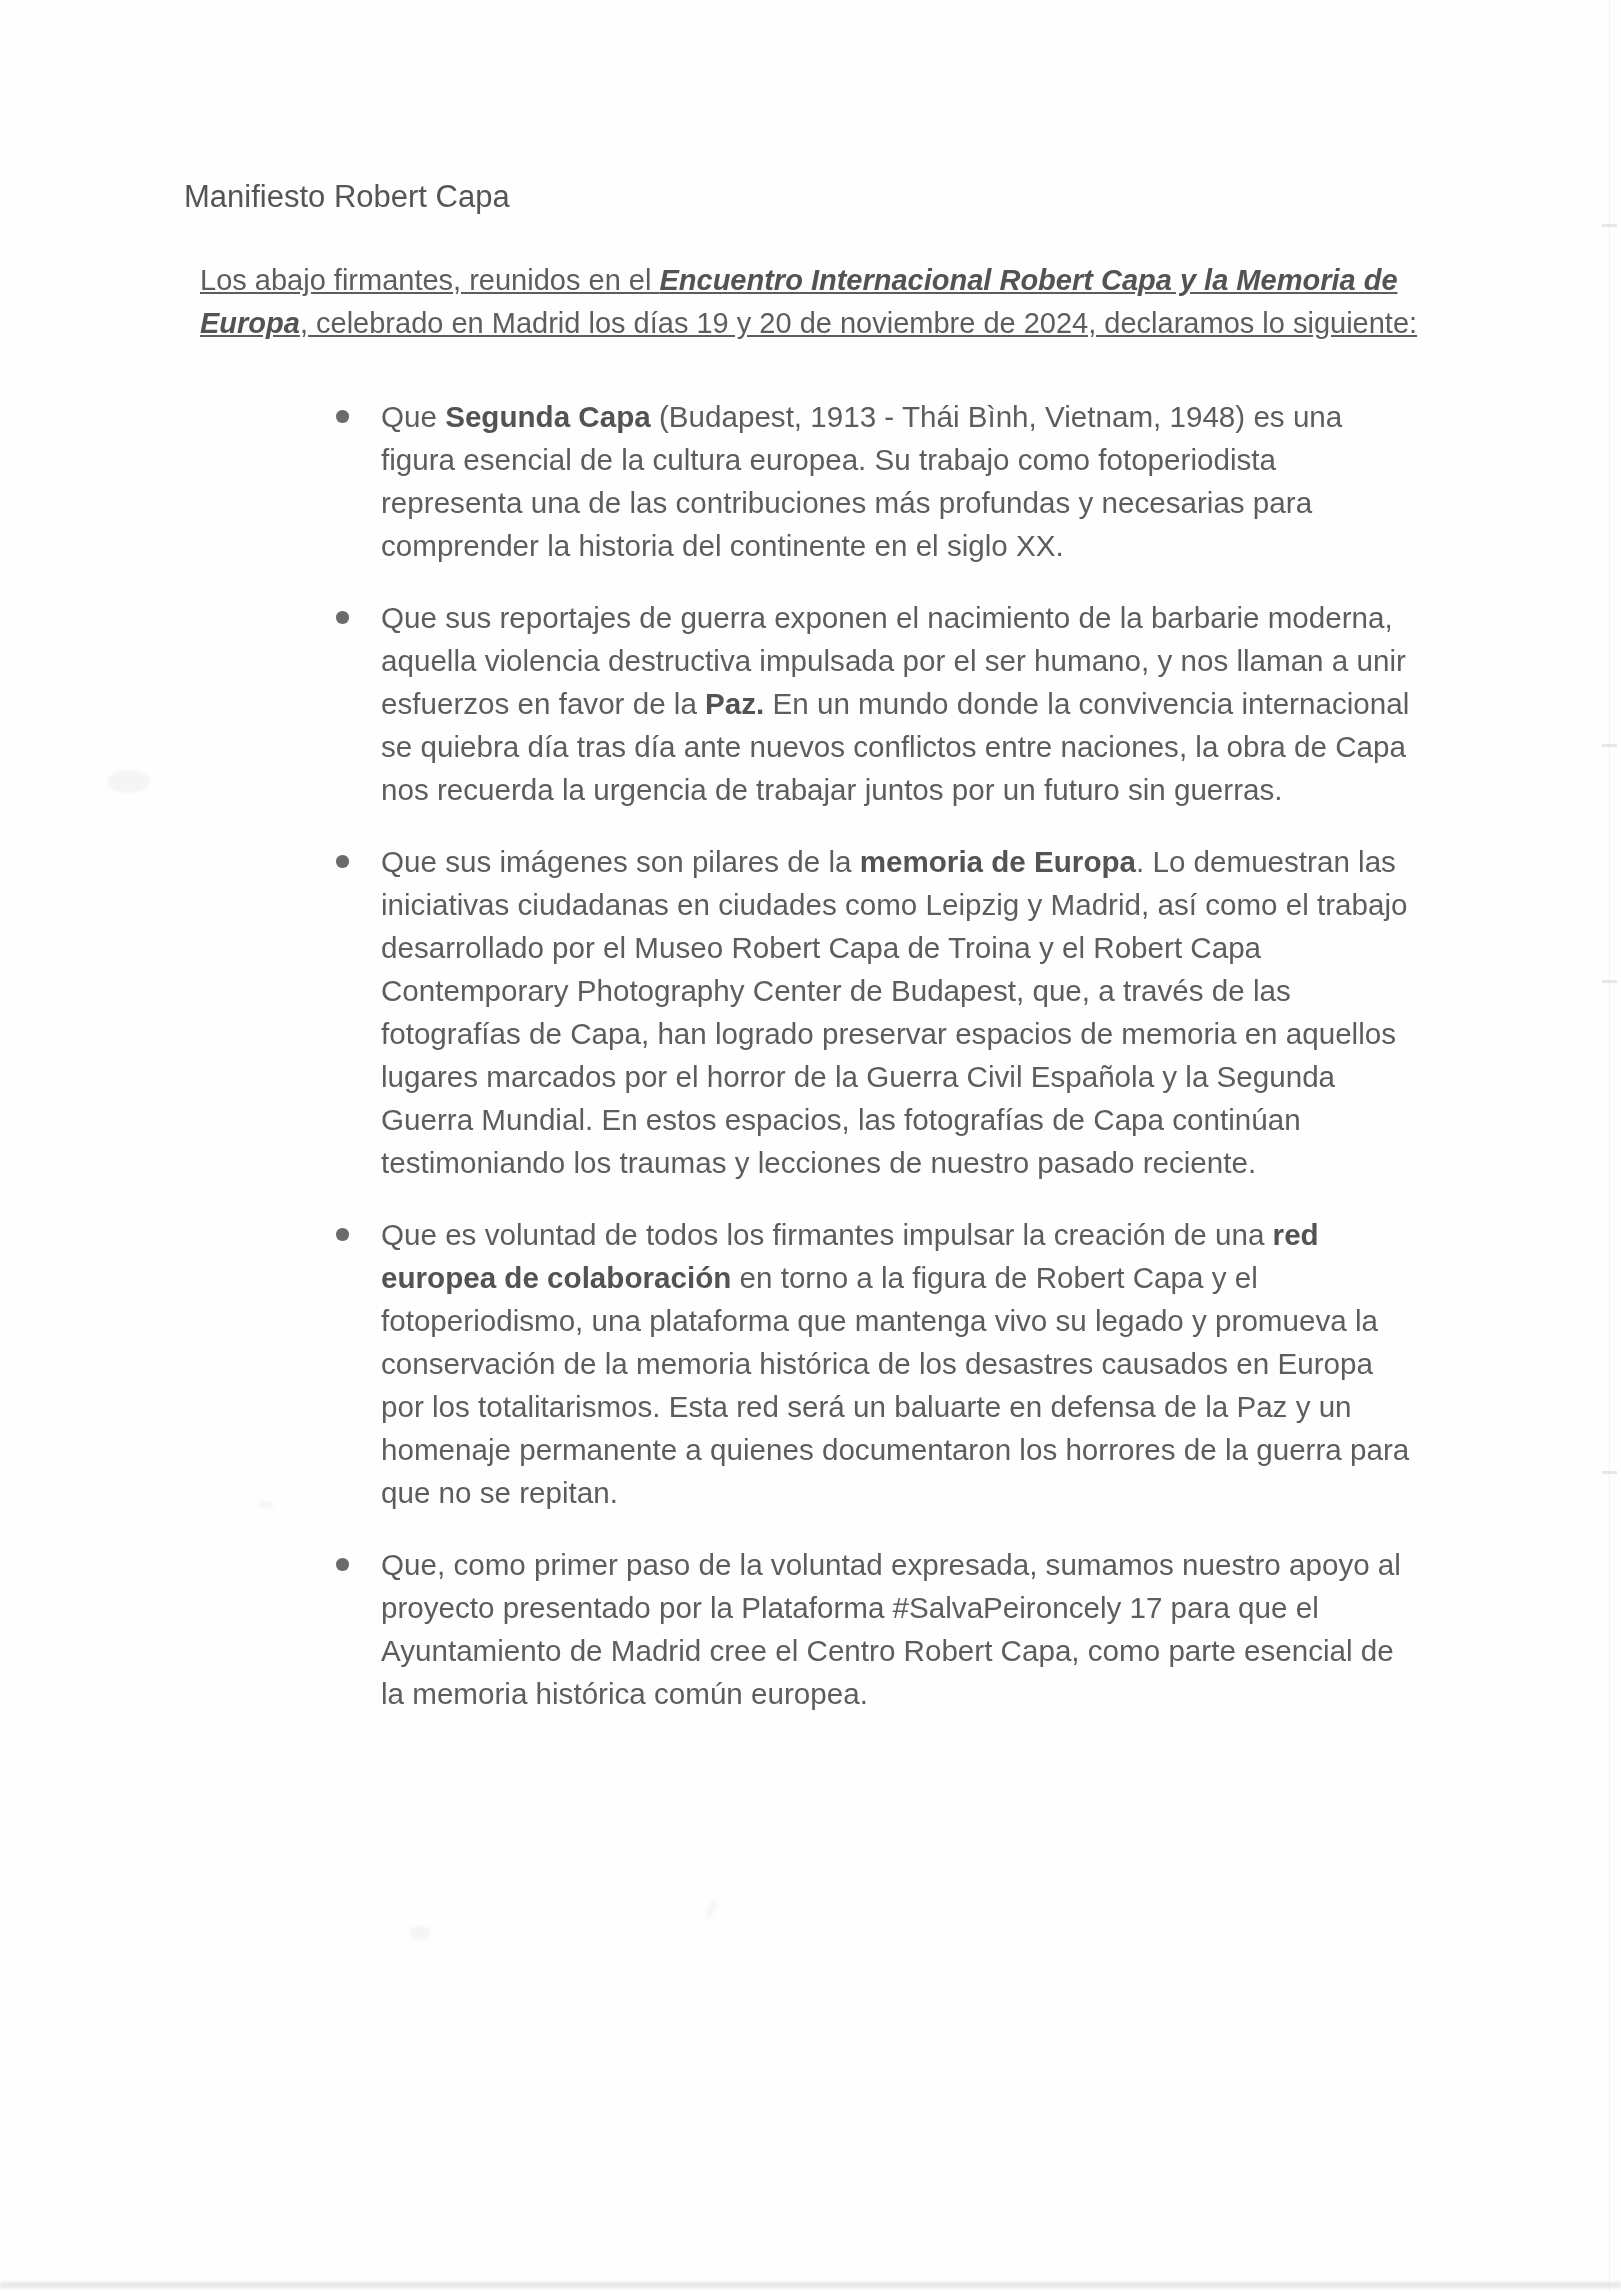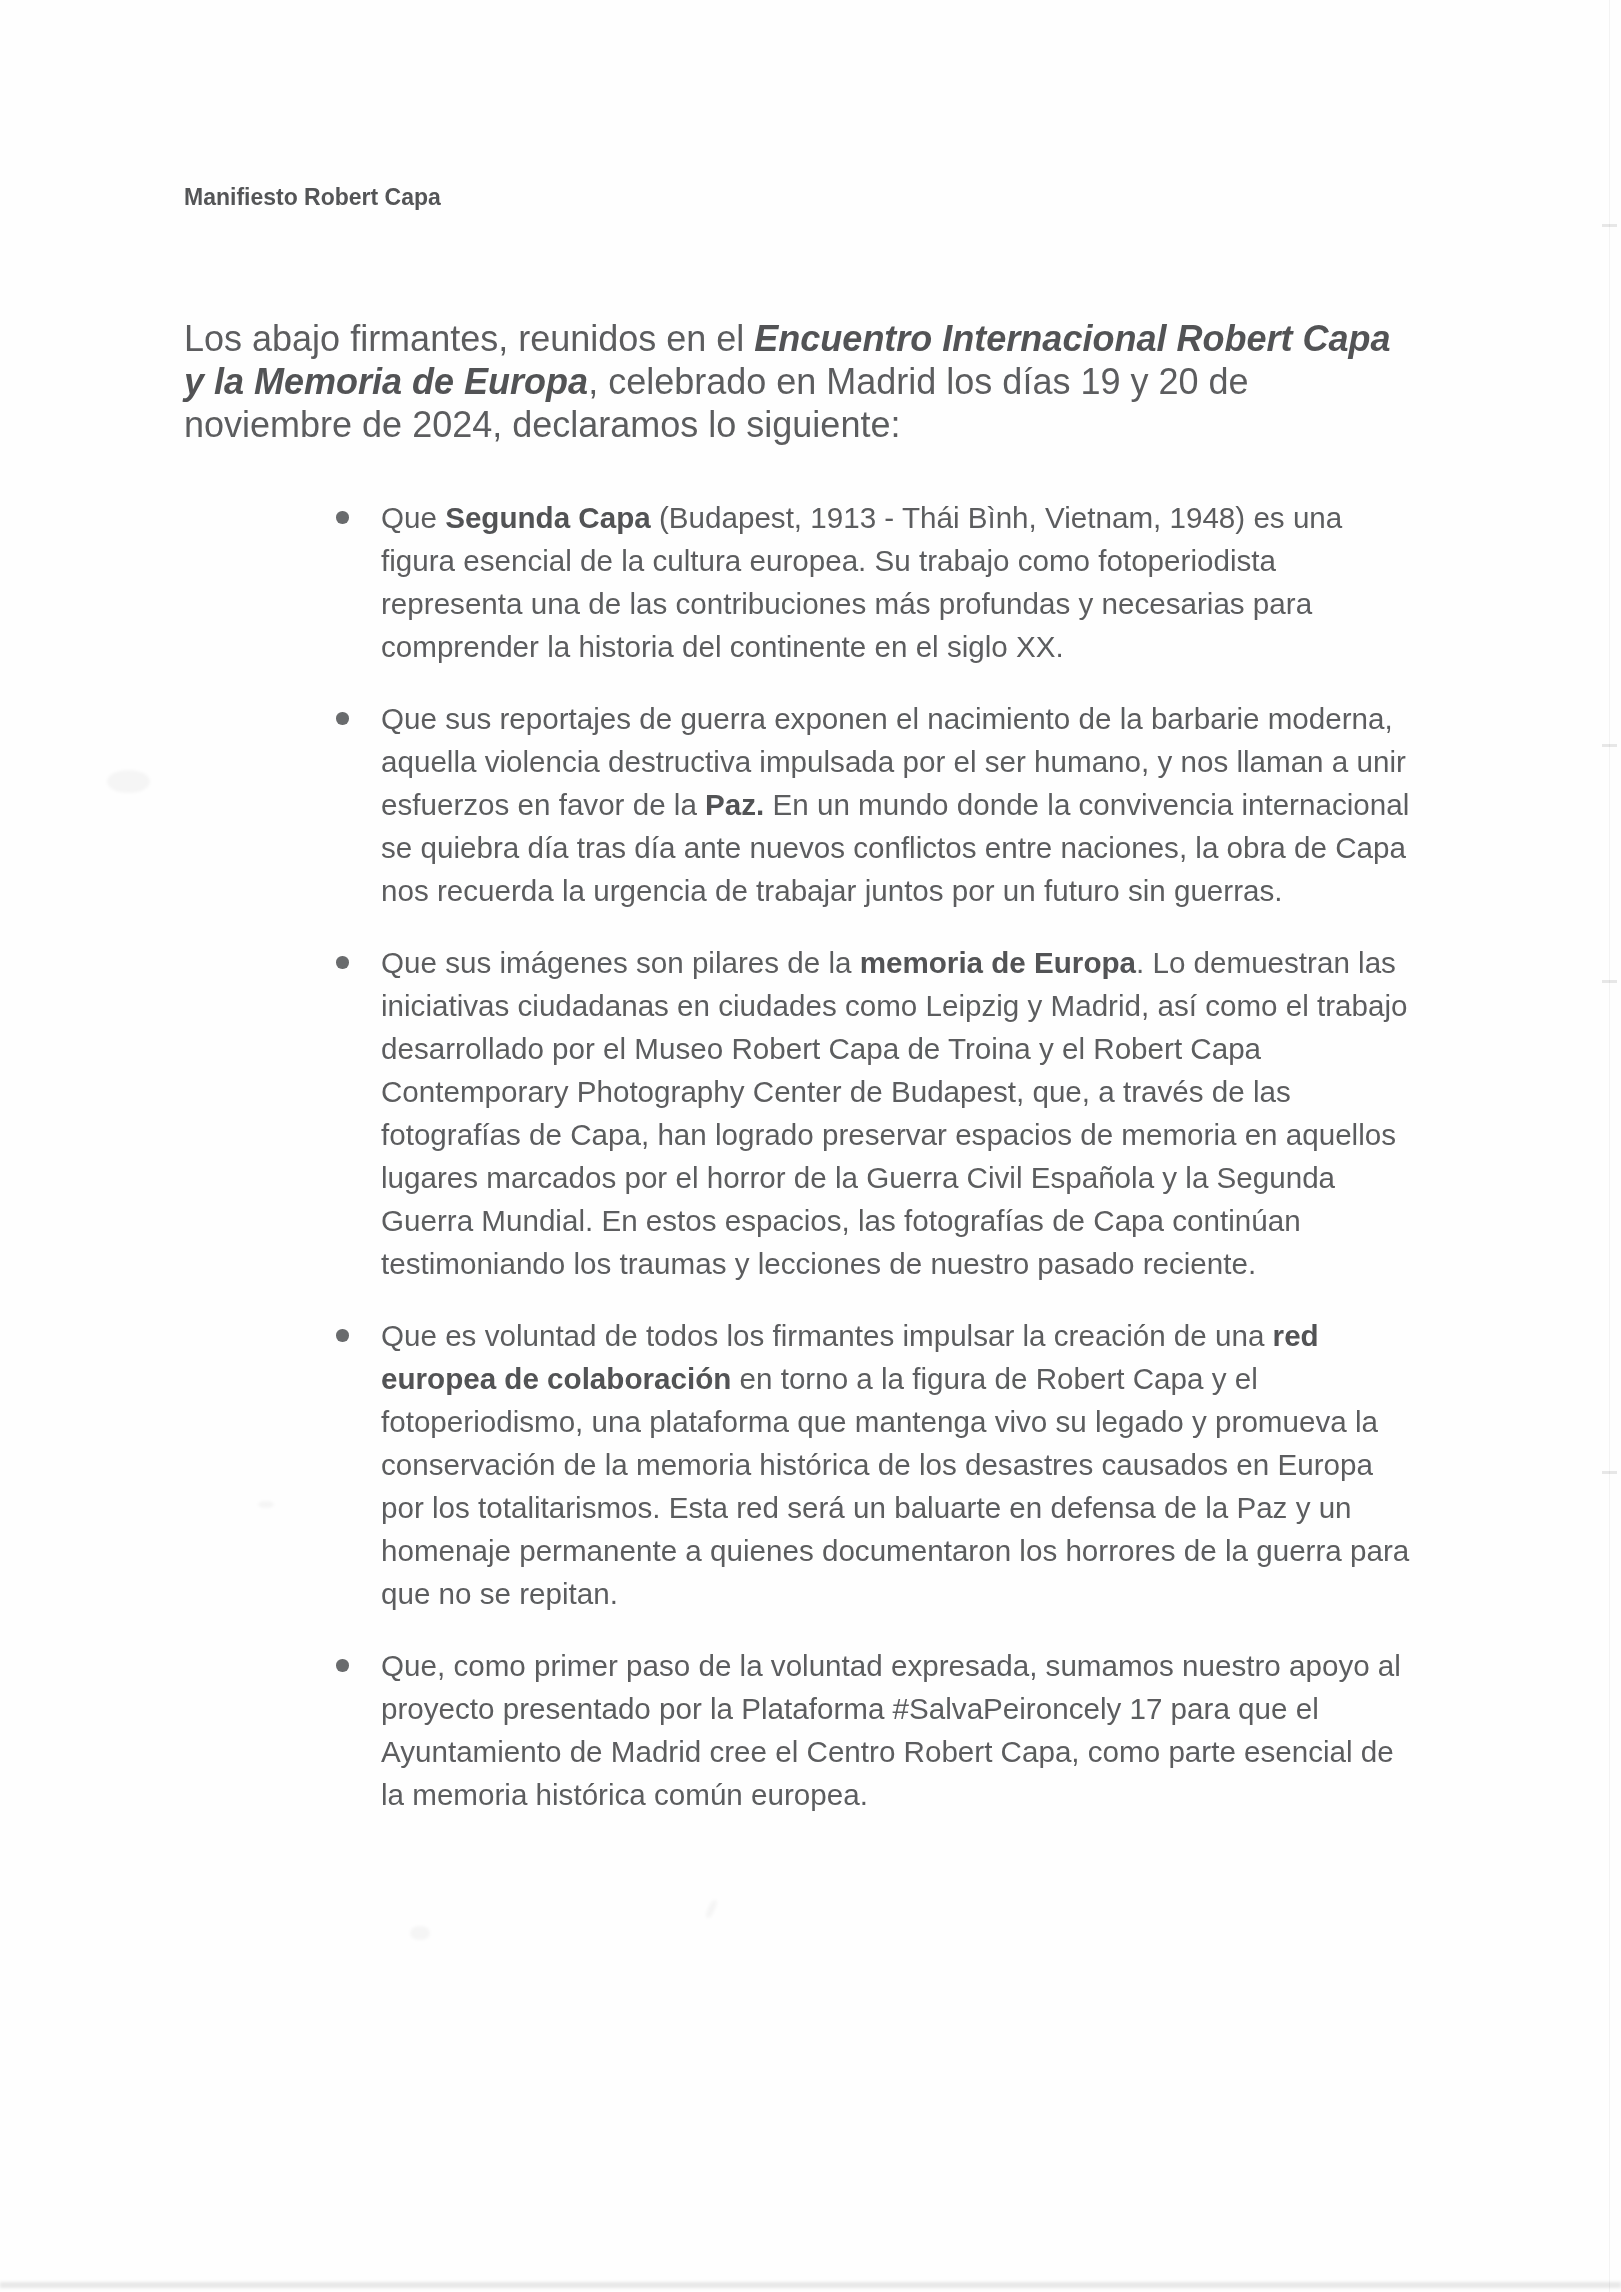--- a/index.html
+++ b/index.html
@@ -16,30 +16,31 @@
     overflow: hidden;
     color: #5c5d5f;
   }
   .content {
     position: absolute;
     left: 184px;
     top: 179px;
     width: 1234px;
   }
   .doc-title {
-    font-size: 23px;
-    font-weight: bold;
+    font-size: 31px;
+    font-weight: normal;
     color: #545557;
-    margin: 0 0 102px 0;
+    margin: 0 0 44px 0;
     line-height: 36px;
   }
   .intro {
-    font-size: 36px;
+    font-size: 29px;
     line-height: 43px;
-    margin: 0 0 50px 0;
+    margin: 0 0 50px 16px;
+    text-decoration: underline;
   }
   ul.manifesto-list {
     list-style: none;
     margin: 0;
     padding: 0;
   }
   ul.manifesto-list li {
     position: relative;
     padding-left: 197px;
     margin-bottom: 29px;

